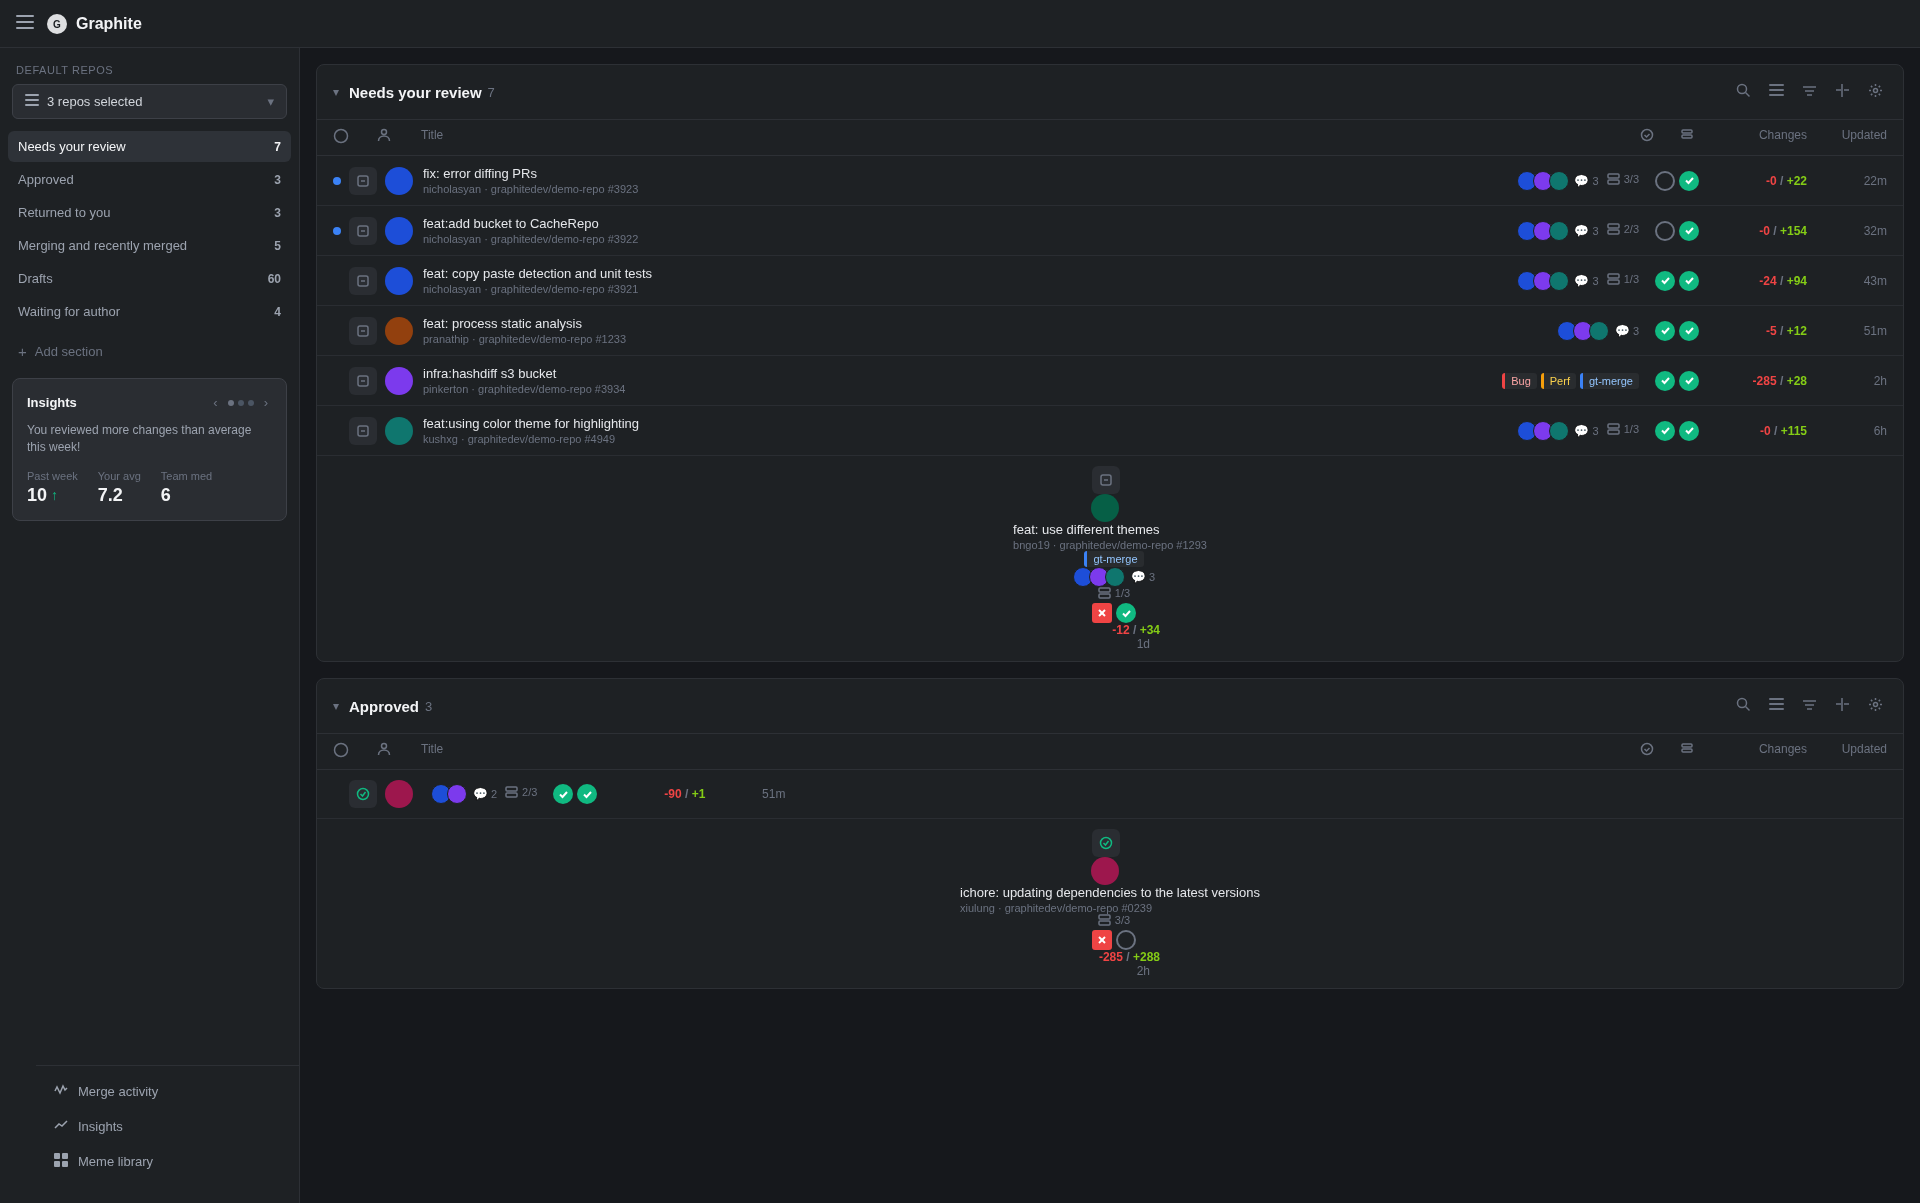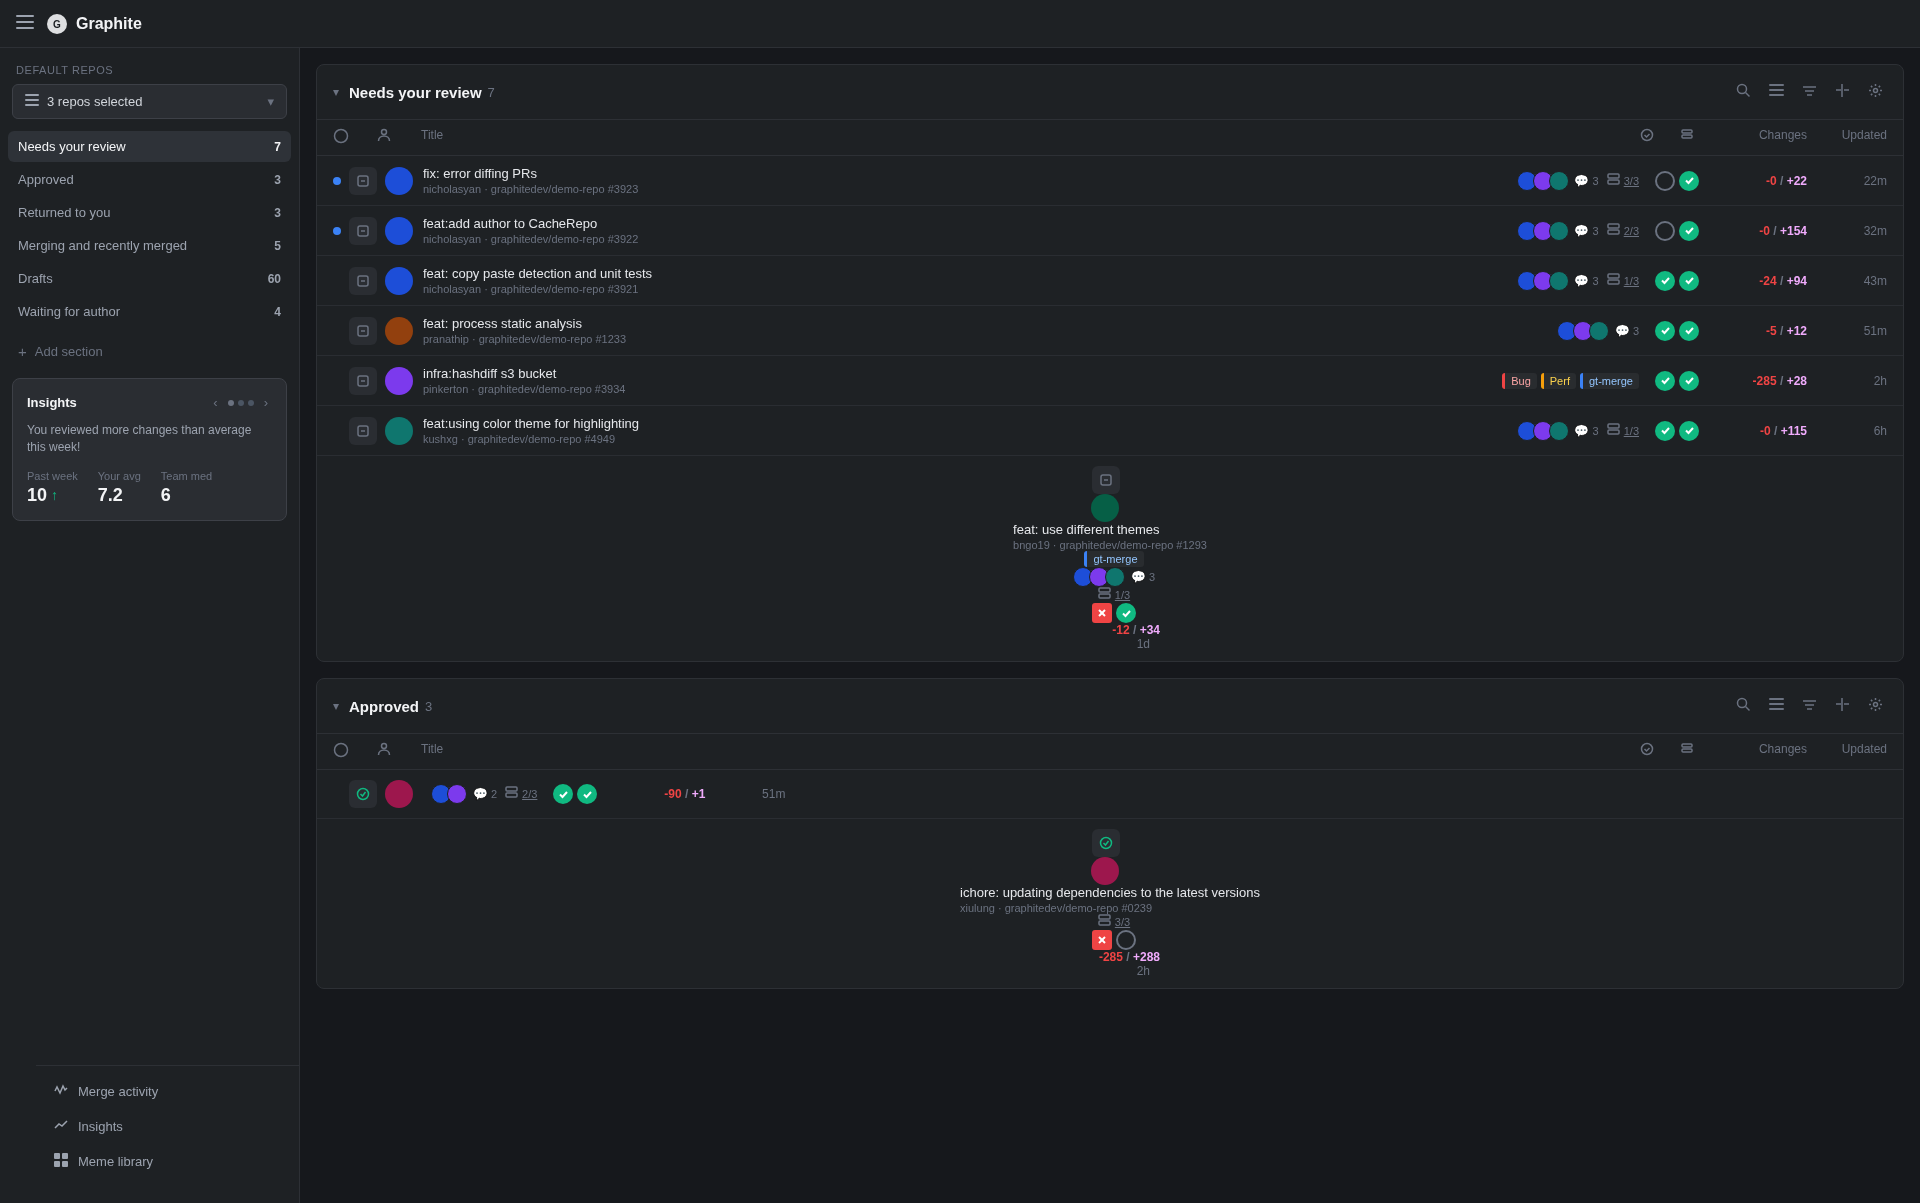--- a/index.html
+++ b/index.html
@@ -224,32 +224,32 @@
     .label-perf { border-color: #f59e0b; color: #fcd34d; }
     .label-gt-merge { border-color: #3b82f6; color: #93c5fd; }
 
     .pr-reviewers { display: flex; align-items: center; margin-left: 8px; flex-shrink: 0; }
     .reviewer-stack { display: flex; }
     .reviewer-avatar { width: 20px; height: 20px; border-radius: 50%; background: #4b5563; border: 1px solid #1e2124; margin-left: -4px; display: flex; align-items: center; justify-content: center; font-size: 9px; color: #9ca3af; overflow: hidden; }
     .reviewer-avatar:first-child { margin-left: 0; }
     .reviewer-count { font-size: 11px; color: #6b7280; margin-left: 6px; display: flex; align-items: center; gap: 3px; }
     .comment-icon { font-size: 12px; }
 
-    .pr-stack { display: flex; align-items: center; margin-left: 8px; flex-shrink: 0; font-size: 11px; color: #6b7280; gap: 4px; text-decoration: underline; }
+    .pr-stack { display: flex; margin-left: 8px; flex-shrink: 0; font-size: 11px; color: #6b7280; gap: 4px; }
     .stack-icon { font-size: 13px; }
 
     .pr-ci-icons { display: flex; align-items: center; gap: 4px; margin-left: 8px; flex-shrink: 0; width: 60px; justify-content: center; }
     .ci-icon { width: 20px; height: 20px; border-radius: 50%; display: flex; align-items: center; justify-content: center; font-size: 12px; flex-shrink: 0; }
     .ci-success { background: #10b981; color: white; }
     .ci-fail { background: #ef4444; color: white; border-radius: 3px; }
     .ci-circle-pending { width: 20px; height: 20px; border-radius: 50%; border: 2px solid #6b7280; flex-shrink: 0; }
 
     .pr-changes { width: 100px; text-align: right; font-size: 12px; font-weight: 600; flex-shrink: 0; }
     .changes-neg { color: #ef4444; }
-    .changes-pos { color: #f0abfc; margin-top: 21px; }
+    .changes-pos { color: #84cc16; margin-top: 21px; }
     .pr-updated { width: 80px; text-align: right; font-size: 12px; color: #6b7280; flex-shrink: 0; }
 
     
     .av-blue { background: #1d4ed8; }
     .av-purple { background: #7c3aed; }
     .av-green { background: #065f46; }
     .av-orange { background: #92400e; }
     .av-pink { background: #9d174d; }
     .av-teal { background: #0f766e; }
 
@@ -519,21 +519,21 @@
           <div class="pr-row">
     <div class="pr-dot"></div>
     <div class="pr-type-icon">
     <svg width="14" height="14" viewBox="0 0 14 14" fill="none" stroke="currentColor" stroke-width="1.5">
       <rect x="2" y="2" width="10" height="10" rx="2"></rect>
                 <line x1="5" y1="7" x2="9" y2="7"></line>
     </svg>
   </div>
     <div class="pr-avatar av-blue"></div>
     <div class="pr-info">
-      <div class="pr-title">feat:add author to CacheRepo</div>
+      <div class="pr-title">feat:add bucket to CacheRepo</div>
       <div class="pr-meta">nicholasyan · graphitedev/demo-repo #3922</div>
     </div>
 
       <div class="pr-reviewers">
         <div class="reviewer-stack">
                 <div class="reviewer-avatar av-blue"></div>
                 <div class="reviewer-avatar av-purple"></div>
                 <div class="reviewer-avatar av-teal"></div>
               </div>
         <div class="reviewer-count">

